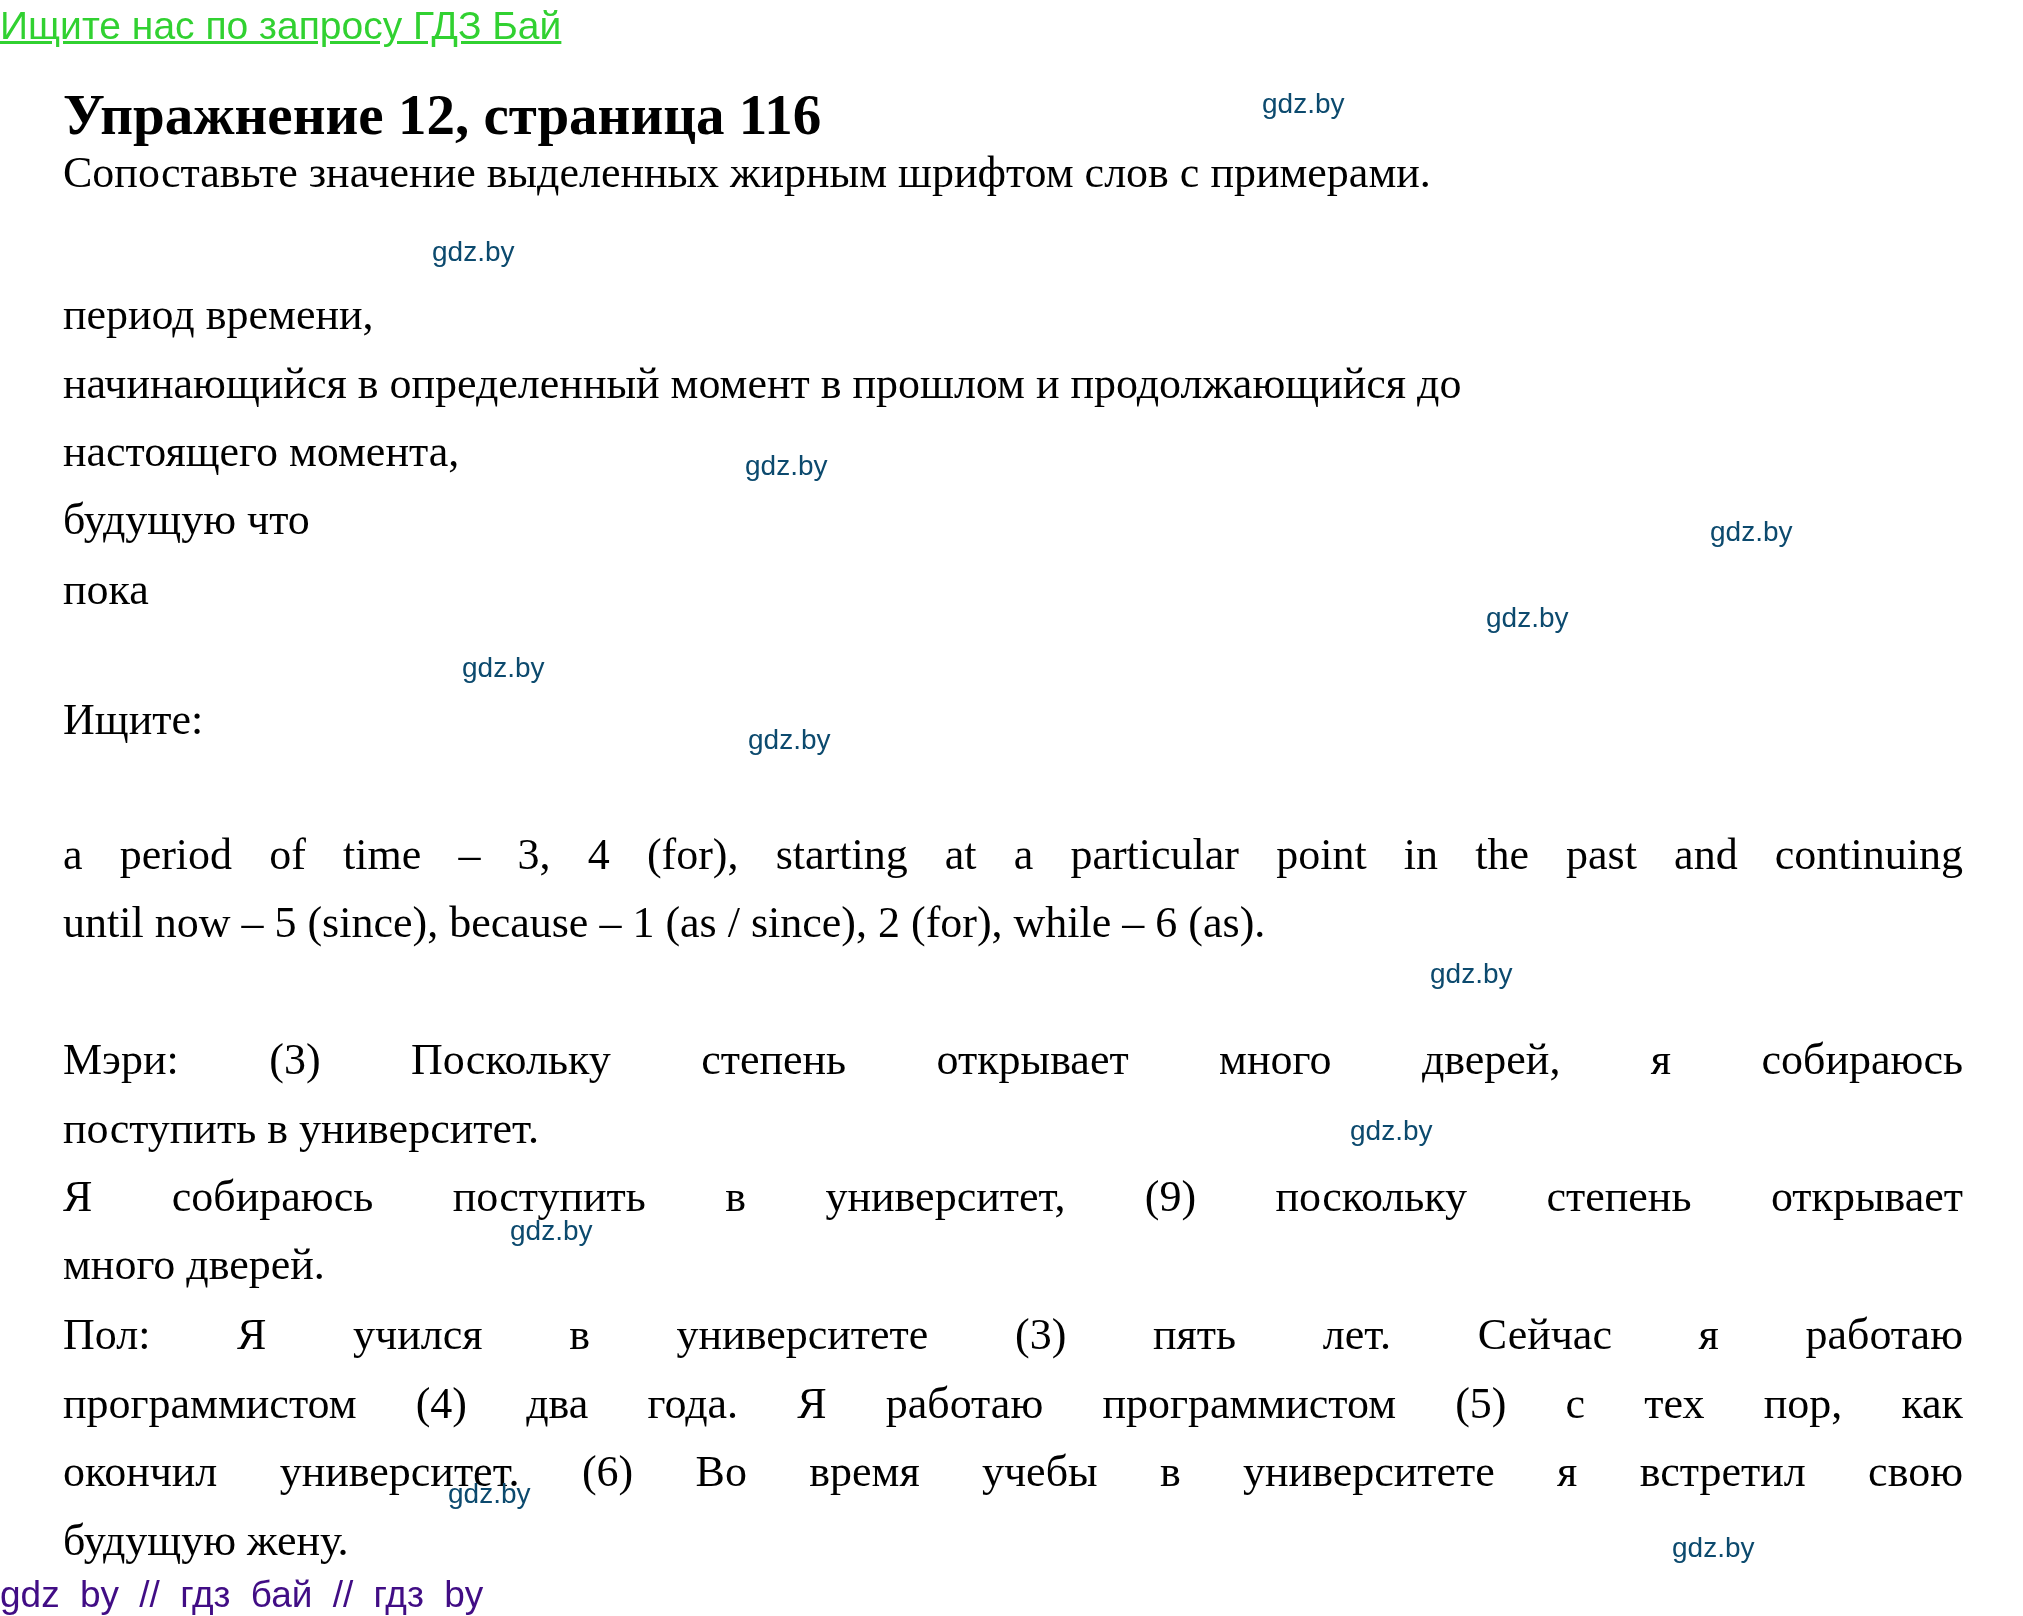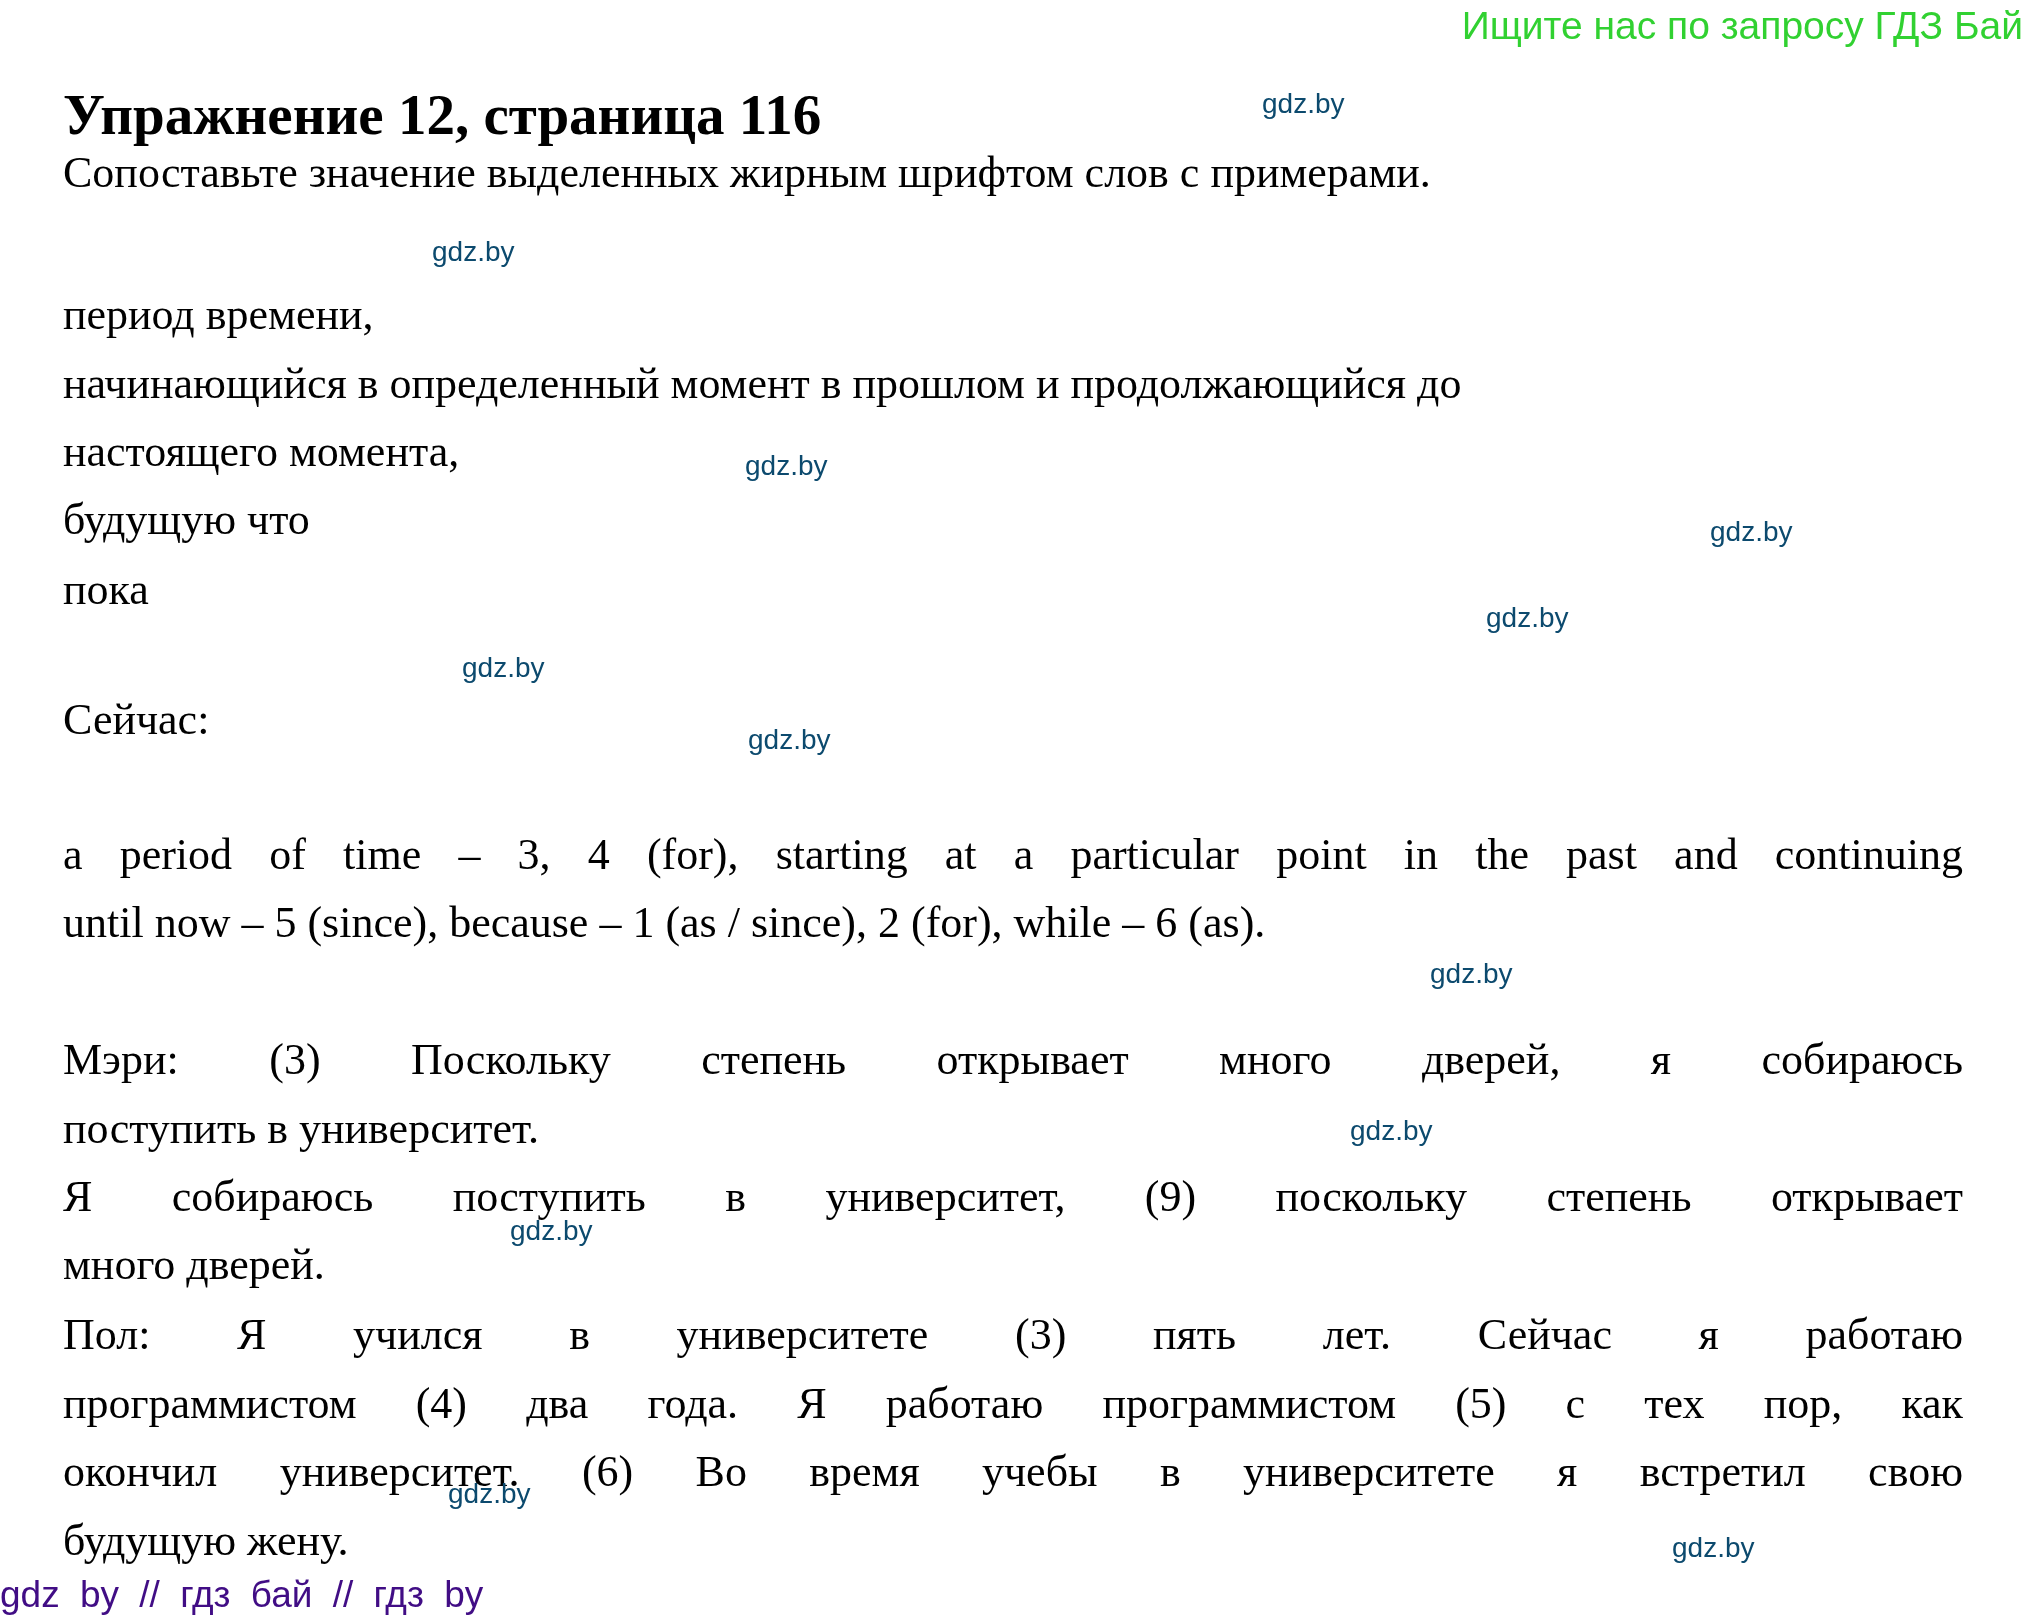--- a/index.html
+++ b/index.html
@@ -1,22 +1,22 @@
 <!DOCTYPE html>
 <html><head>
 <meta charset="utf-8">
 <style>
   html,body { margin:0; padding:0; background:#ffffff; }
   .page {
     position:relative; width:2023px; height:1616px; background:#ffffff;
     overflow:hidden; font-family:"Liberation Serif", serif; color:#000;
   }
   .banner {
-    position:absolute; top:4px; left:0; width:100%; text-align:right;
-    font-family:"Liberation Sans", sans-serif; font-size:39px; color:#31d131;
+    position:absolute; top:4px; left:0; width:100%; text-align:left;
+    font-family:"Liberation Sans", sans-serif; font-size:39px; color:#31d131;text-decoration:underline;
   }
   .heading {
     position:absolute; left:63px; top:82px; font-size:57px; font-weight:bold;
     white-space:nowrap;
   }
   .line {
     position:absolute; left:63px; width:1900px; font-size:44px; line-height:60px;
     white-space:nowrap;
   }
   .j {
@@ -43,21 +43,21 @@
   <div class="heading">Упражнение 12, страница 116</div>
 
   <div class="line" style="top:143px">Сопоставьте значение выделенных жирным шрифтом слов с примерами.</div>
 
   <div class="line" style="top:285px">период времени,</div>
   <div class="line" style="top:354px">начинающийся в определенный момент в прошлом и продолжающийся до</div>
   <div class="line" style="top:422px">настоящего момента,</div>
   <div class="line" style="top:490px">будущую что</div>
   <div class="line" style="top:560px">пока</div>
 
-  <div class="line" style="top:690px">Сейчас:</div>
+  <div class="line" style="top:690px">Ищите:</div>
 
   <div class="line j" style="top:825px">a period of time – 3, 4 (for), starting at a particular point in the past and continuing</div>
   <div class="line" style="top:893px">until now – 5 (since), because – 1 (as / since), 2 (for), while – 6 (as).</div>
 
   <div class="line j" style="top:1030px">Мэри: (3) Поскольку степень открывает много дверей, я собираюсь</div>
   <div class="line" style="top:1099px">поступить в университет.</div>
   <div class="line j" style="top:1167px">Я собираюсь поступить в университет, (9) поскольку степень открывает</div>
   <div class="line" style="top:1235px">много дверей.</div>
 
   <div class="line j" style="top:1305px">Пол: Я учился в университете (3) пять лет. Сейчас я работаю</div>

